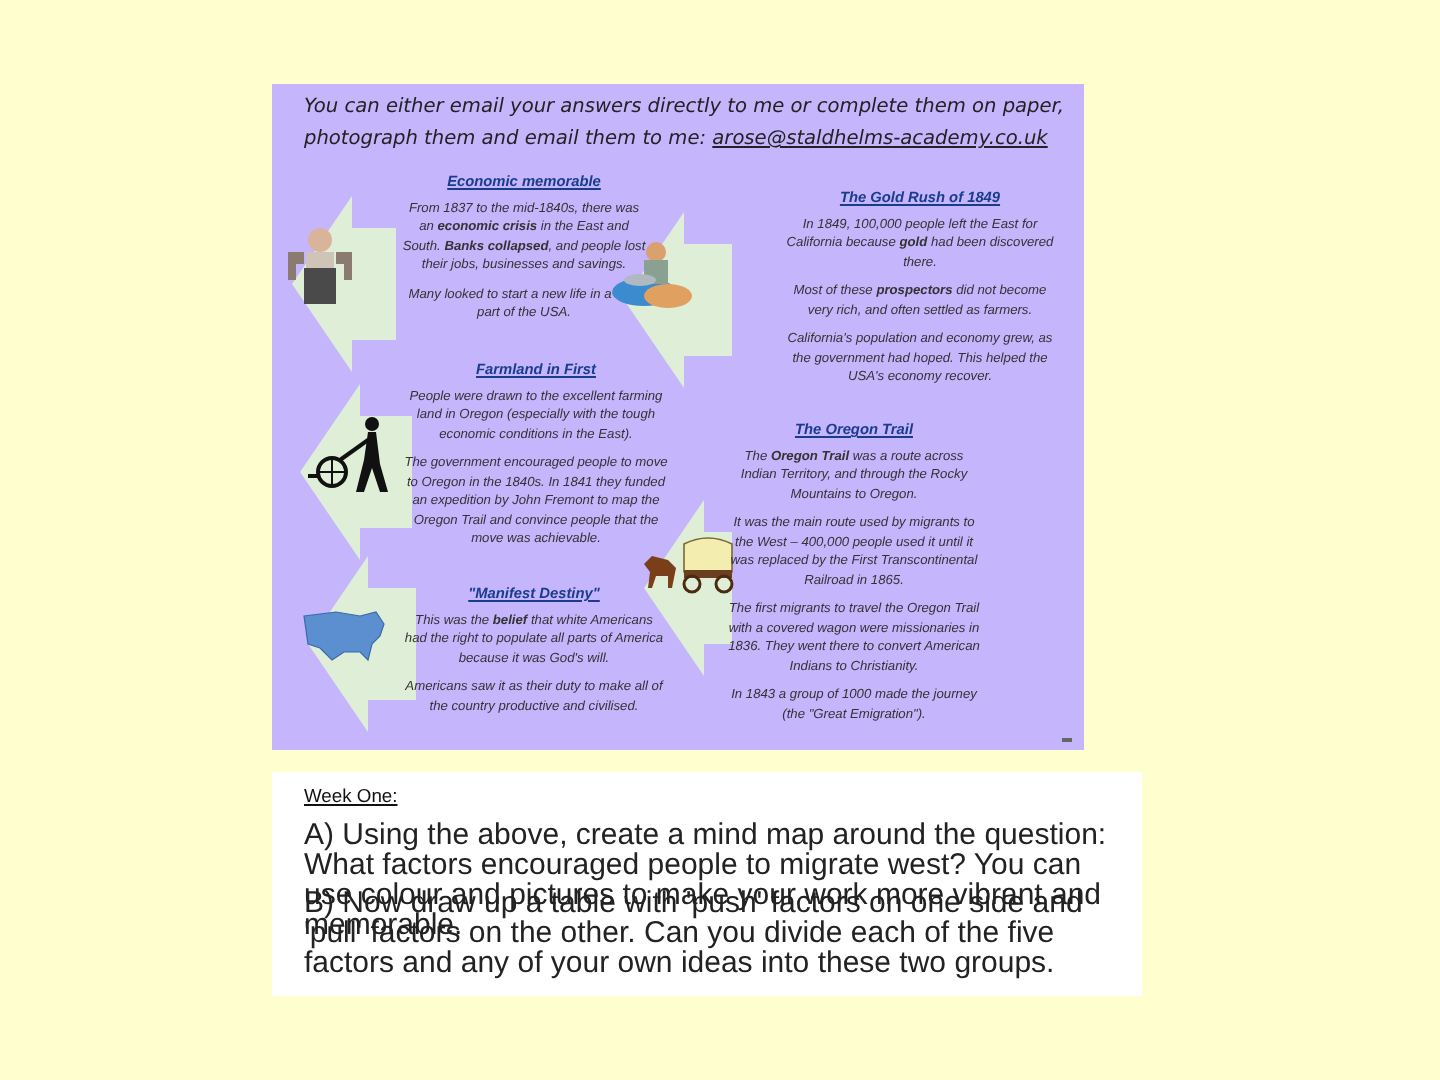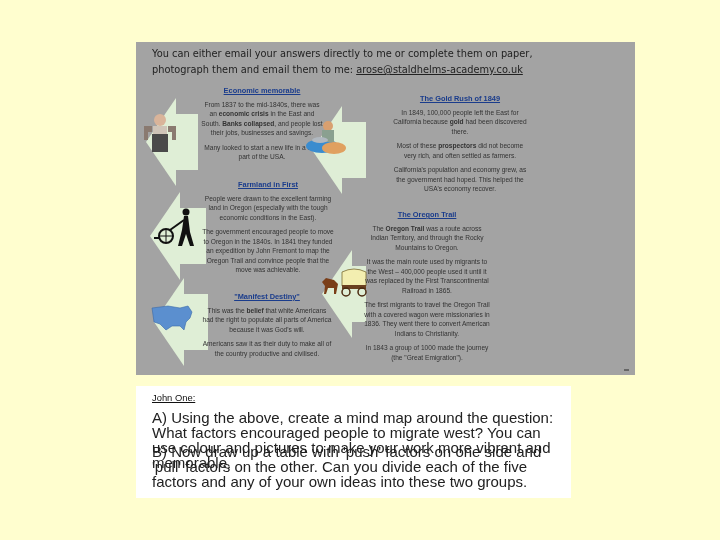--- a/index.html
+++ b/index.html
@@ -8,22 +8,23 @@
     background:#fffecf;
     font-family:"Liberation Sans", sans-serif; color:#222;
   }
   .title {
     position:absolute; top:14px; left:0; width:720px; text-align:center;
     font-weight:bold; font-size:15px; text-decoration:underline; color:#111;
     font-family:Liberation Sans, sans-serif;
     margin-top:40px;
   }
   .panel-top {
-    position:absolute; left:136px; top:42px; width:499px; height:333px;
-    background:#a3a3a3;
+    position:absolute; left:136px; top:42px; width:406px; height:333px;
+    background:#c4b5fd;
+    font-style:italic;
   }
   .panel-bottom {
     position:absolute; left:136px; top:386px; width:435px; height:112px;
     background:#fff;
   }
   .intro {
     position:absolute; left:16px; top:4px; width:410px; font-size:9.8px; line-height:16px;
     color:#222; font-family:"DejaVu Sans", sans-serif;
   }
   .intro a { color:#222; text-decoration:underline; }
@@ -138,16 +139,16 @@
   <div class="block" style="left:66px;top:250px;width:130px;">
     <span class="heading">"Manifest Destiny"</span>
     <p><span>This was the </span><b>belief</b><span> that white Americans had the right to populate all parts of America because it was God's will.</span></p>
     <p>Americans saw it as their duty to make all of the country productive and civilised.</p>
   </div>
 
   <div class="tiny-mark"></div>
 </div>
 
 <div class="panel-bottom">
-  <div class="week-title">John One:</div>
+  <div class="week-title">Week One:</div>
   <div class="task" style="top:24px;">A) Using the above, create a mind map around the question: What factors encouraged people to migrate west? You can use colour and pictures to make your work more vibrant and memorable.</div>
   <div class="task" style="top:58px;">B) Now draw up a table with 'push' factors on one side and 'pull' factors on the other. Can you divide each of the five factors and any of your own ideas into these two groups.</div>
 </div>
 
 </body></html>

